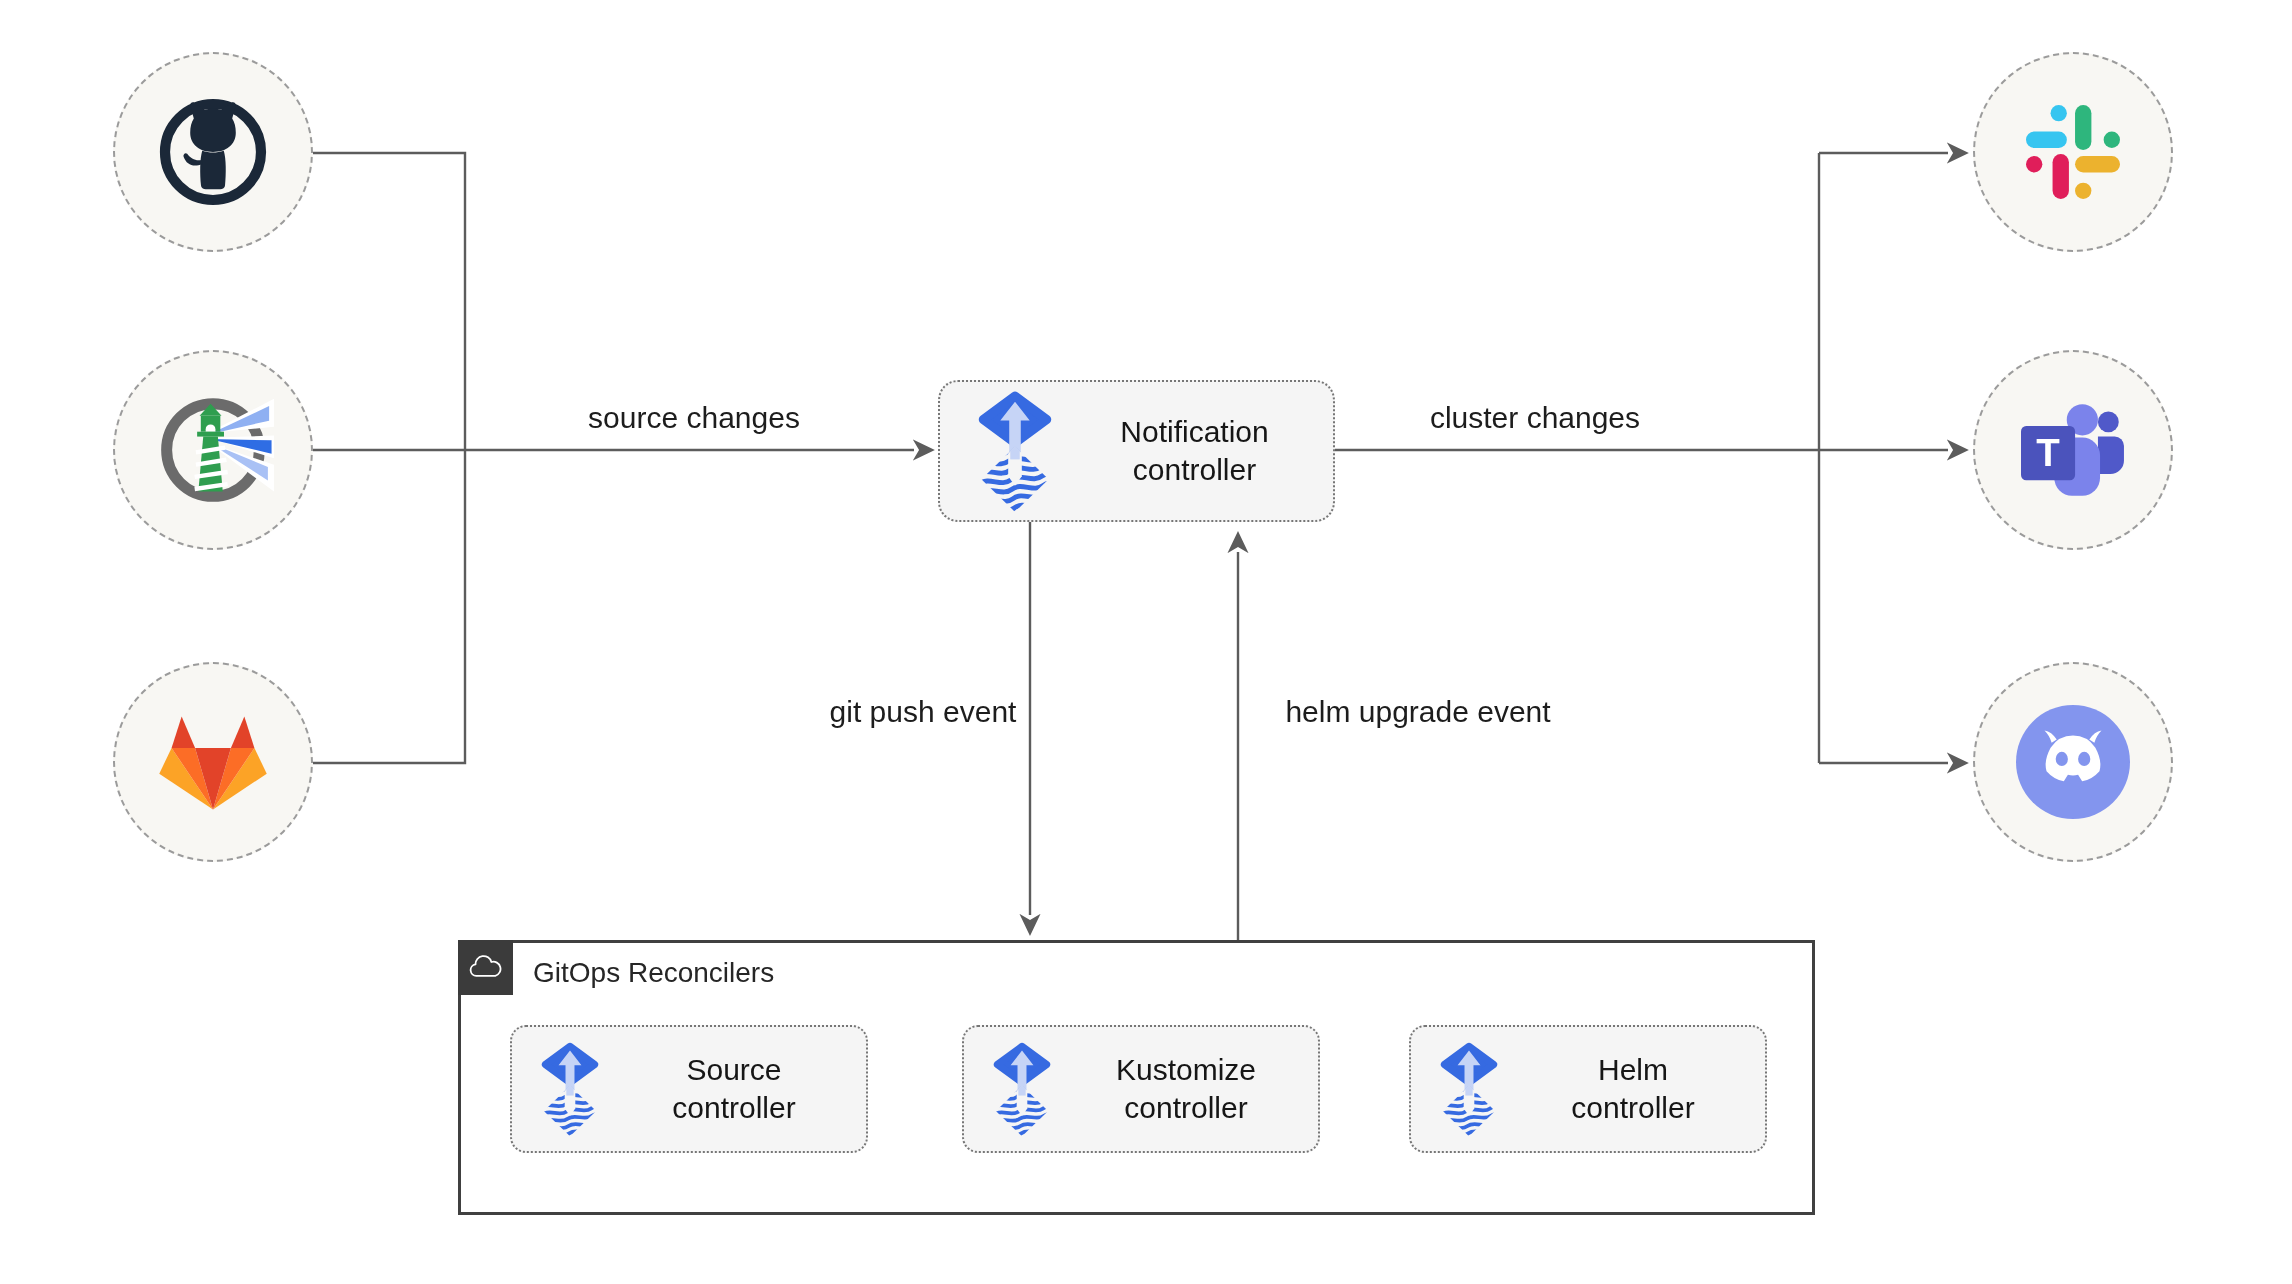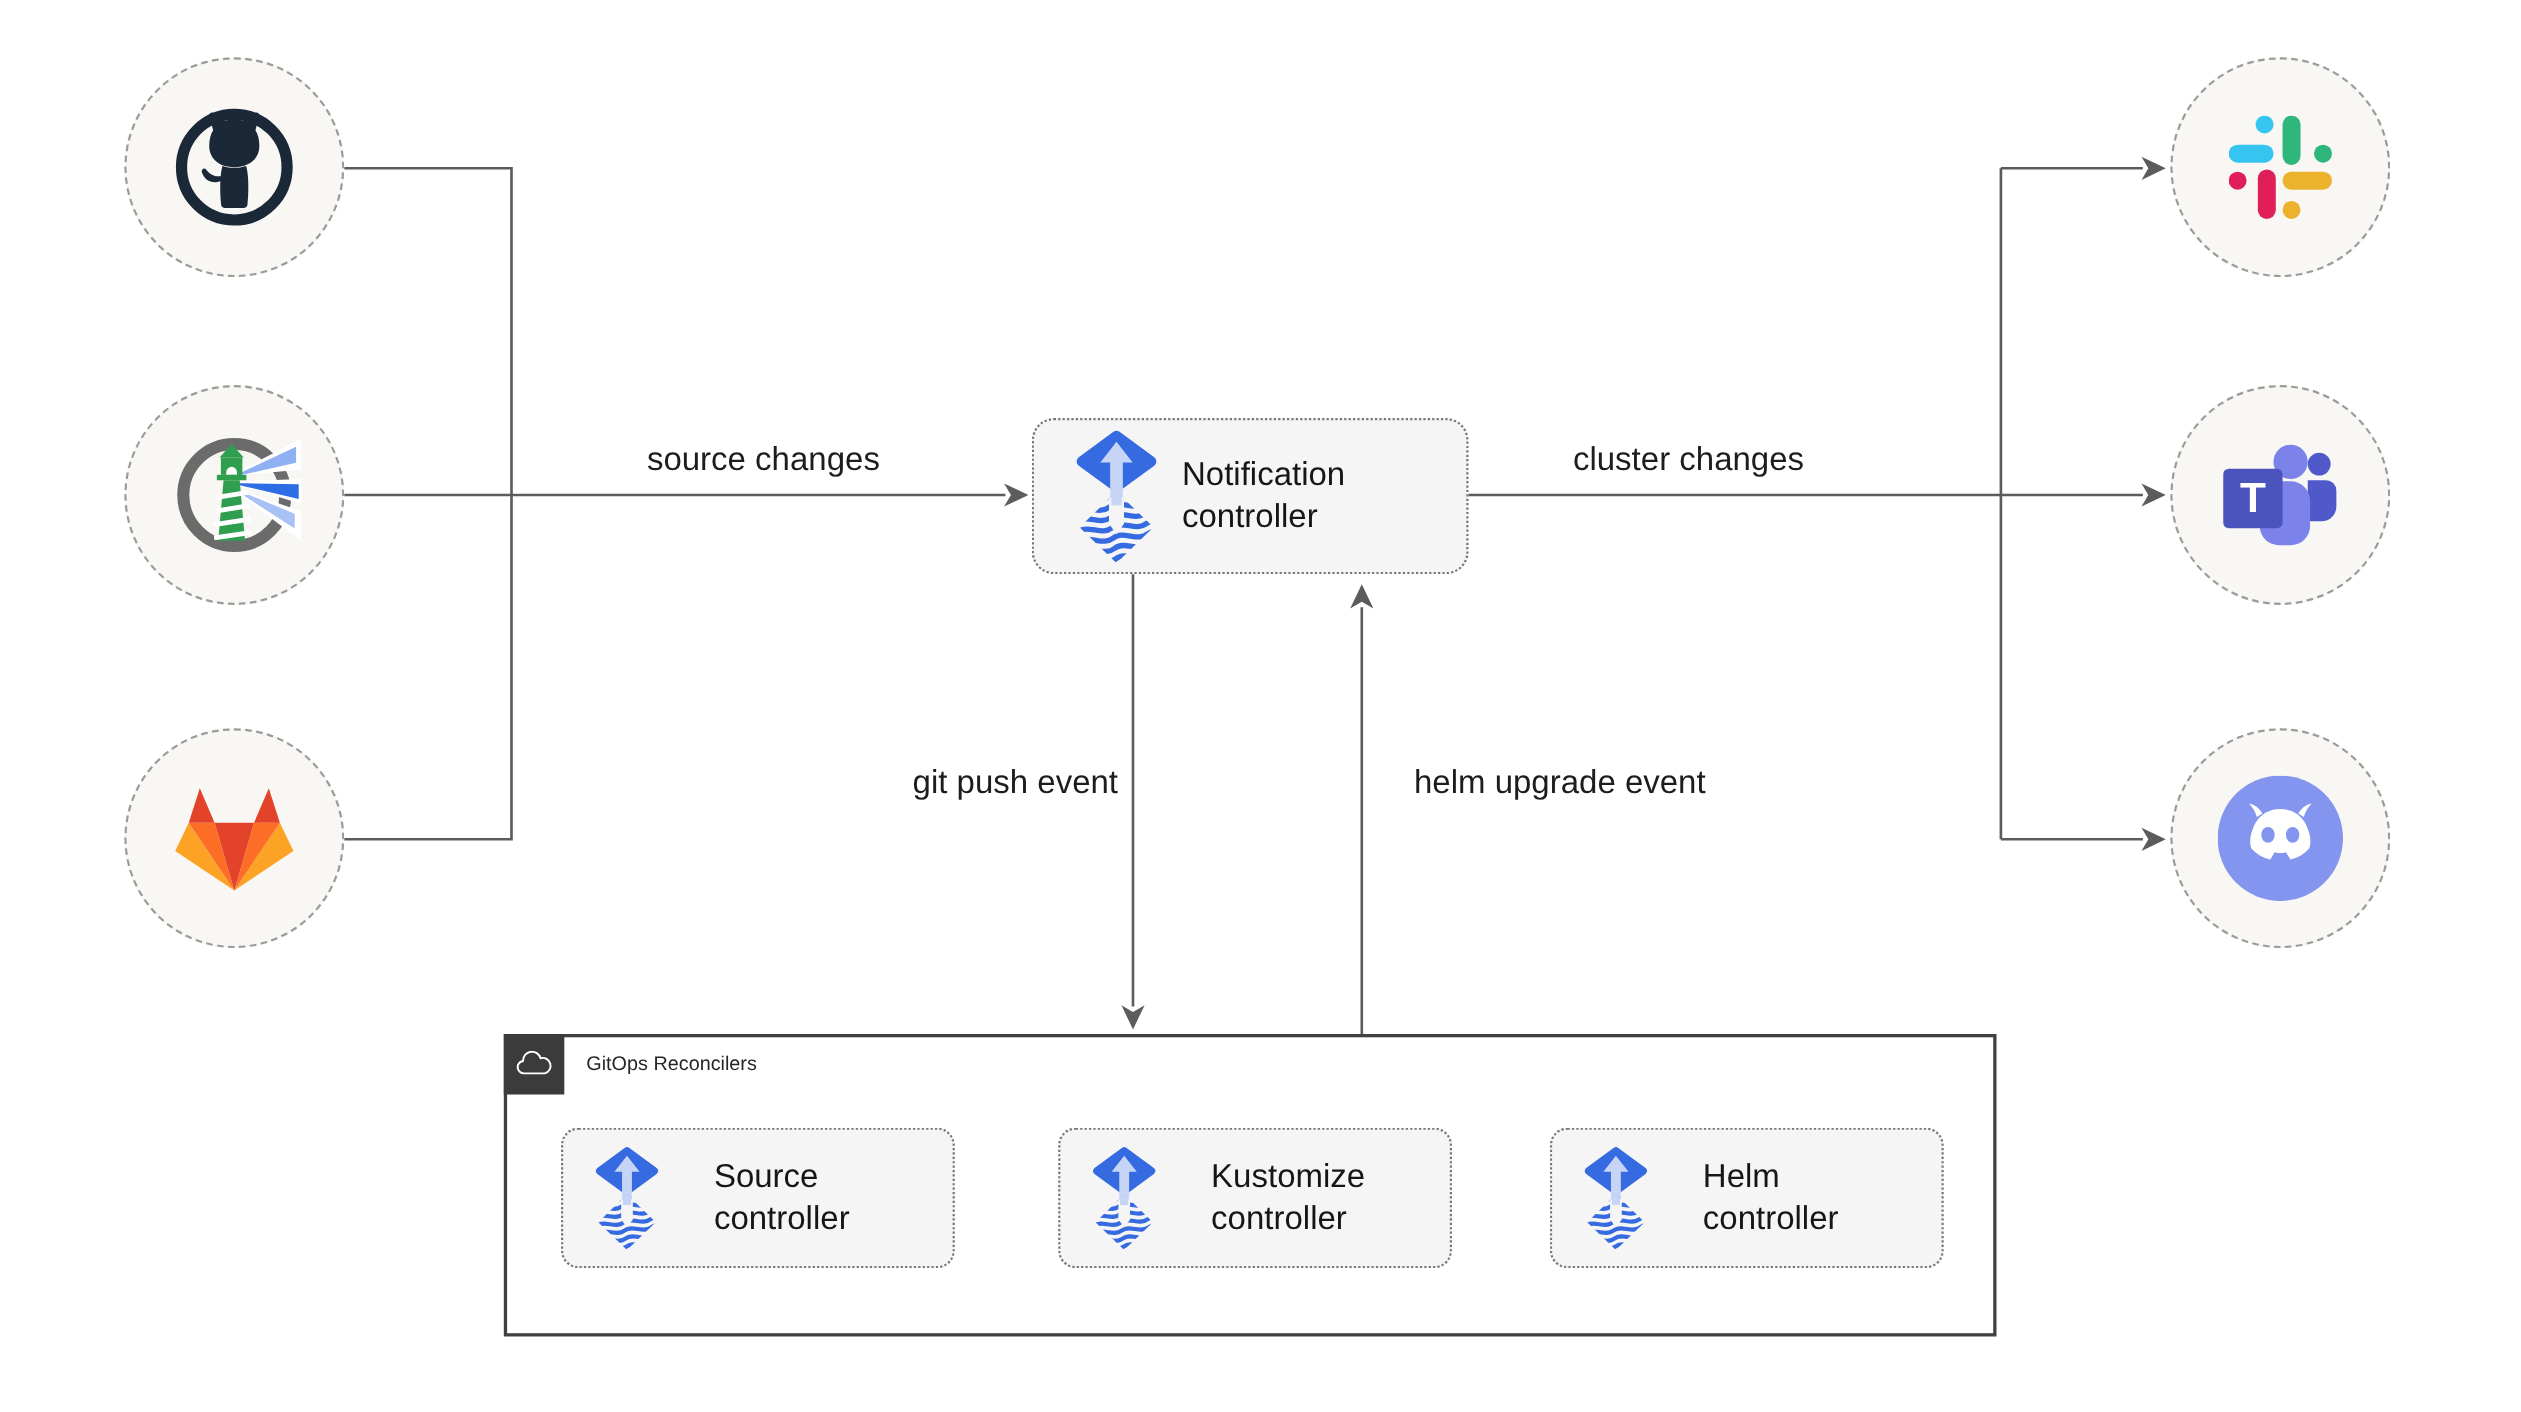--- a/index.html
+++ b/index.html
@@ -15,38 +15,38 @@
     display:flex; align-items:center; justify-content:center;
   }
 
   .ctrl-box {
     position:absolute; background:#f5f5f5; border:2px dotted #767676;
     border-radius:20px; box-sizing:border-box;
     display:flex; align-items:center;
   }
   .ctrl-box .flux { flex:0 0 auto; }
   .ctrl-label {
-    flex:1 1 auto; text-align:left; color:#161616;
+    flex:1 1 auto; text-align:center; color:#161616;
     font-size:30px; line-height:38px;
   }
   #notification-box { left:938px; top:380px; width:397px; height:142px; padding-left:34px; }
   #source-box       { left:510px; top:1025px; width:358px; height:128px; padding-left:26px; border-radius:16px; }
   #kustomize-box    { left:962px; top:1025px; width:358px; height:128px; padding-left:26px; border-radius:16px; }
   #helm-box         { left:1409px; top:1025px; width:358px; height:128px; padding-left:26px; border-radius:16px; }
 
   .gitops-box {
     position:absolute; left:458px; top:940px; width:1357px; height:275px;
     background:#ffffff; border:3px solid #404040; box-sizing:border-box;
   }
   .gitops-badge {
     position:absolute; left:-3px; top:-3px; width:55px; height:55px;
     background:#3b3b3b; display:flex; align-items:center; justify-content:center;
   }
   .gitops-title {
-    position:absolute; left:72px; top:14px; font-size:18px; color:#262626;
+    position:absolute; left:72px; top:14px; font-size:28px; color:#262626;
     white-space:nowrap;
   }
 
   .edge-label {
     position:absolute; transform:translate(-50%,-50%);
     font-size:30px; color:#1d1d1d; white-space:nowrap;
   }
 </style>
 </head>
 <body>

